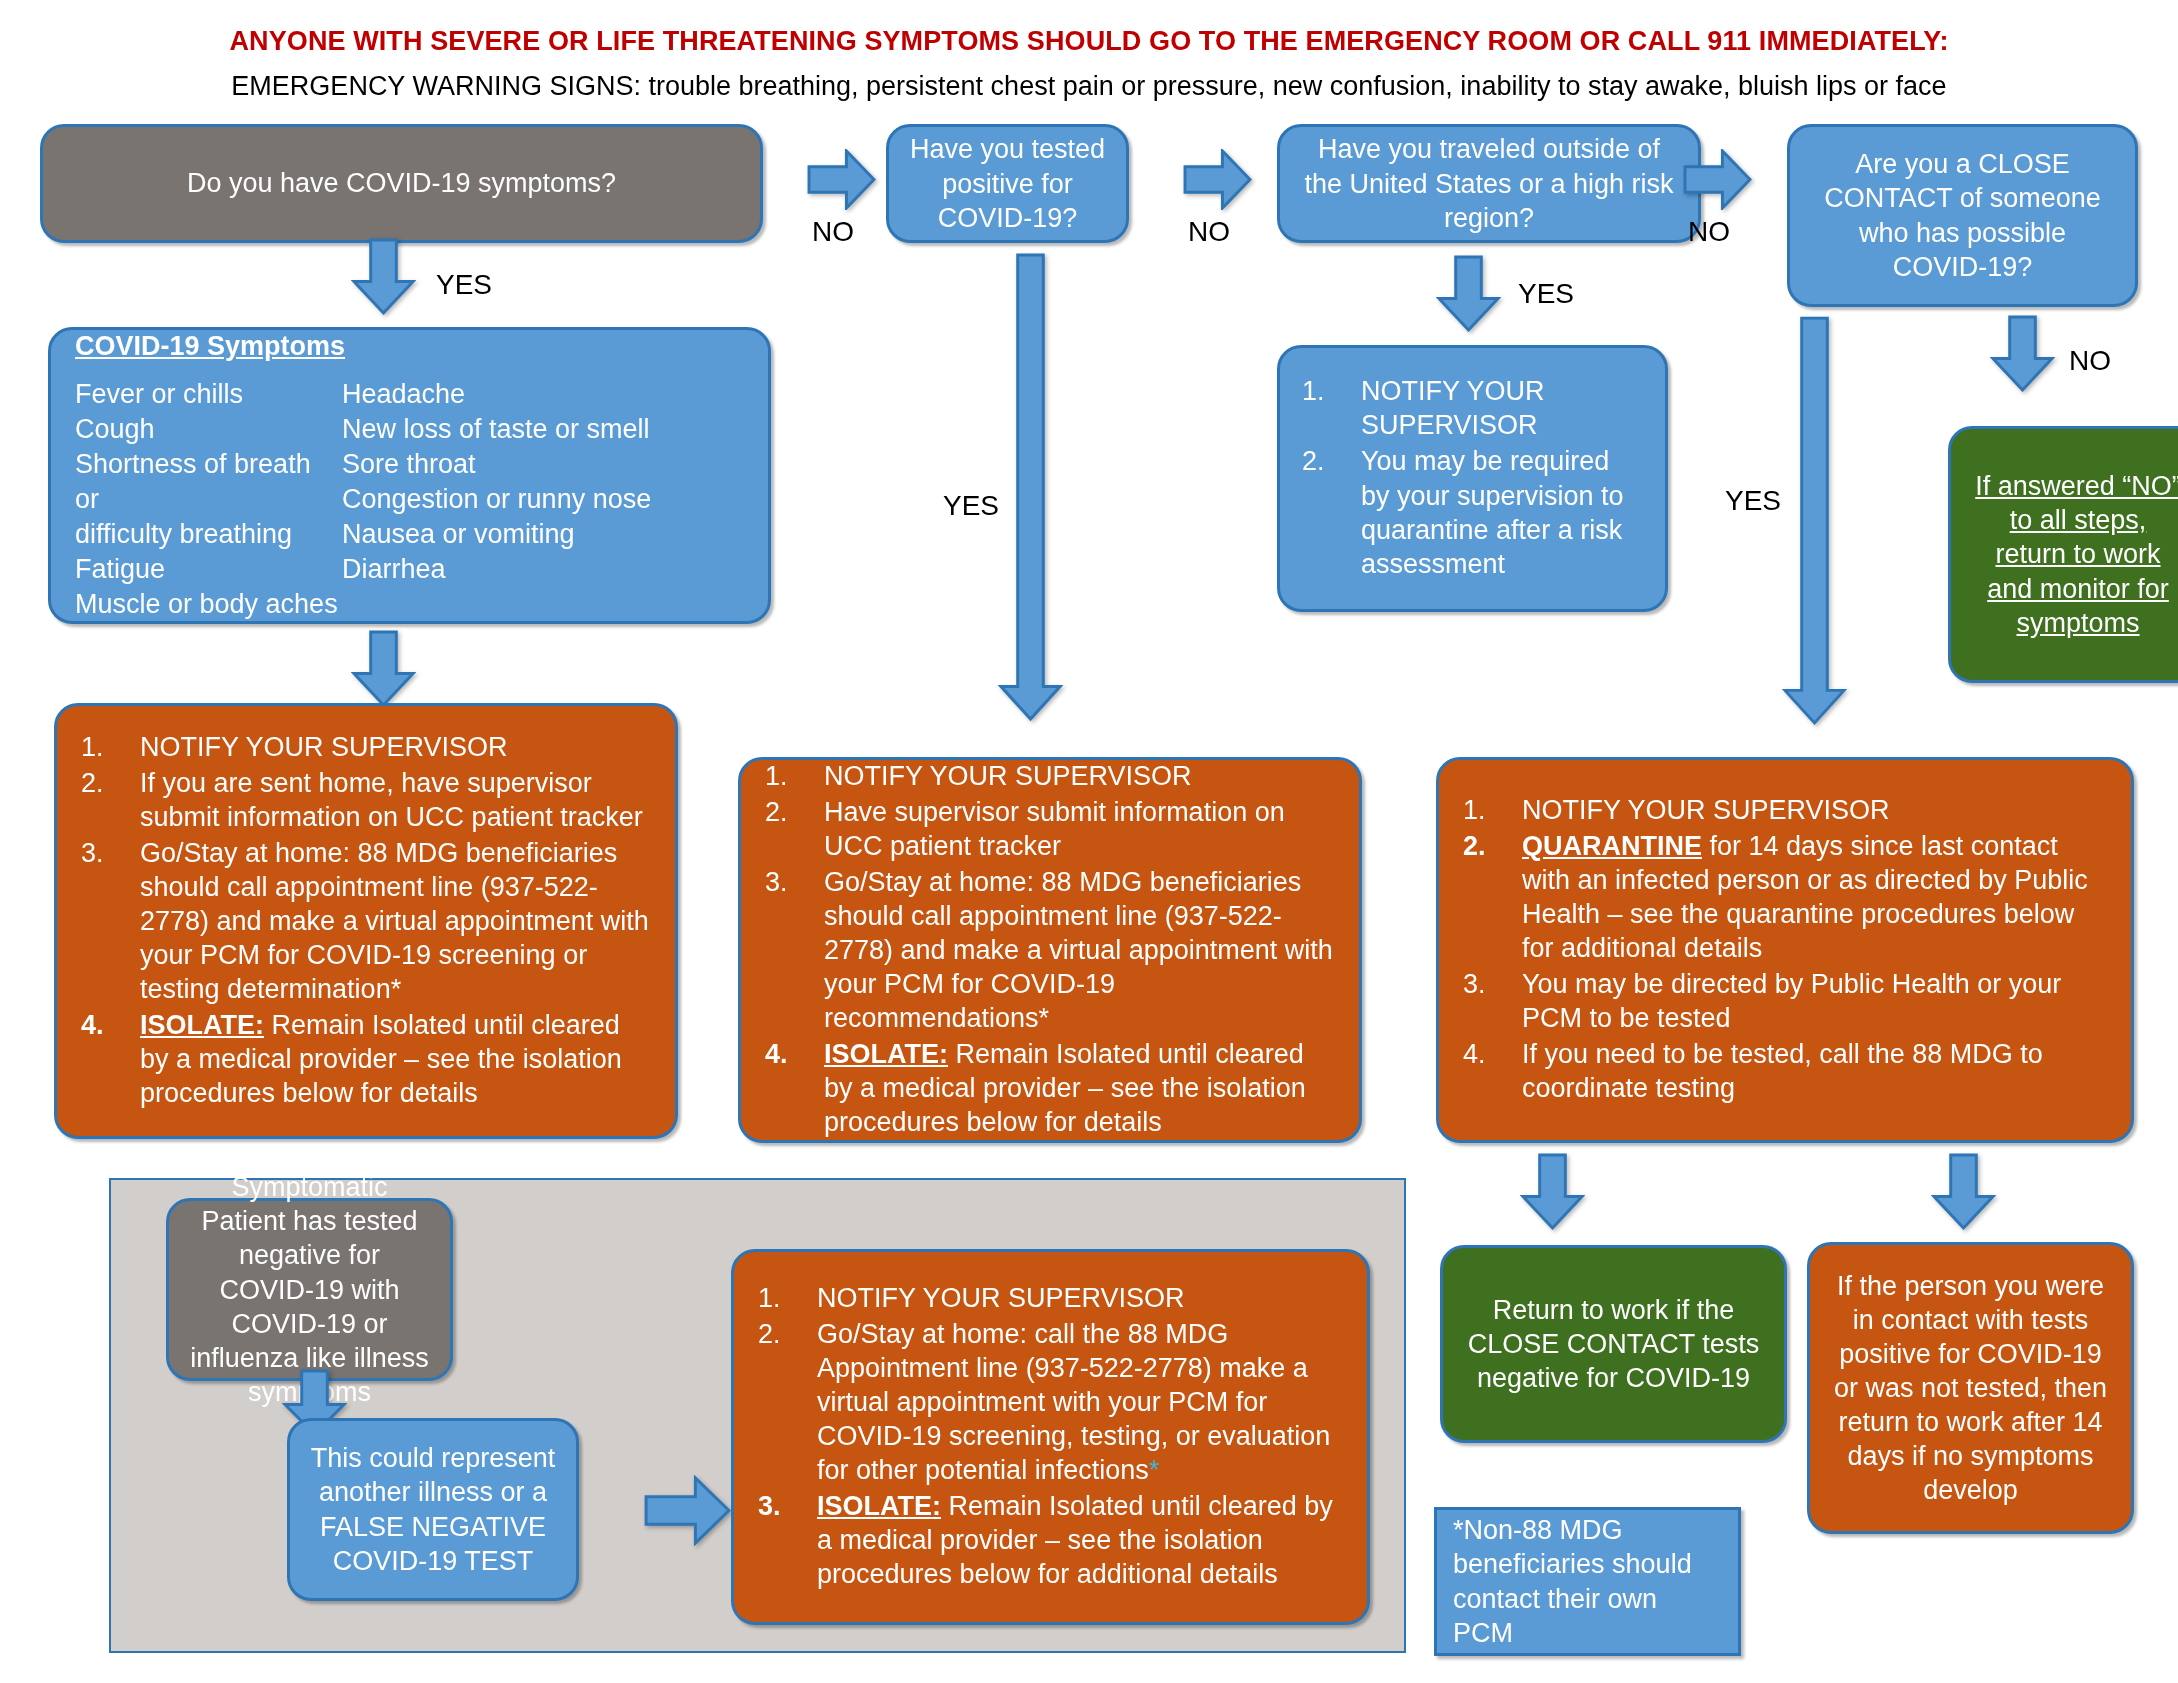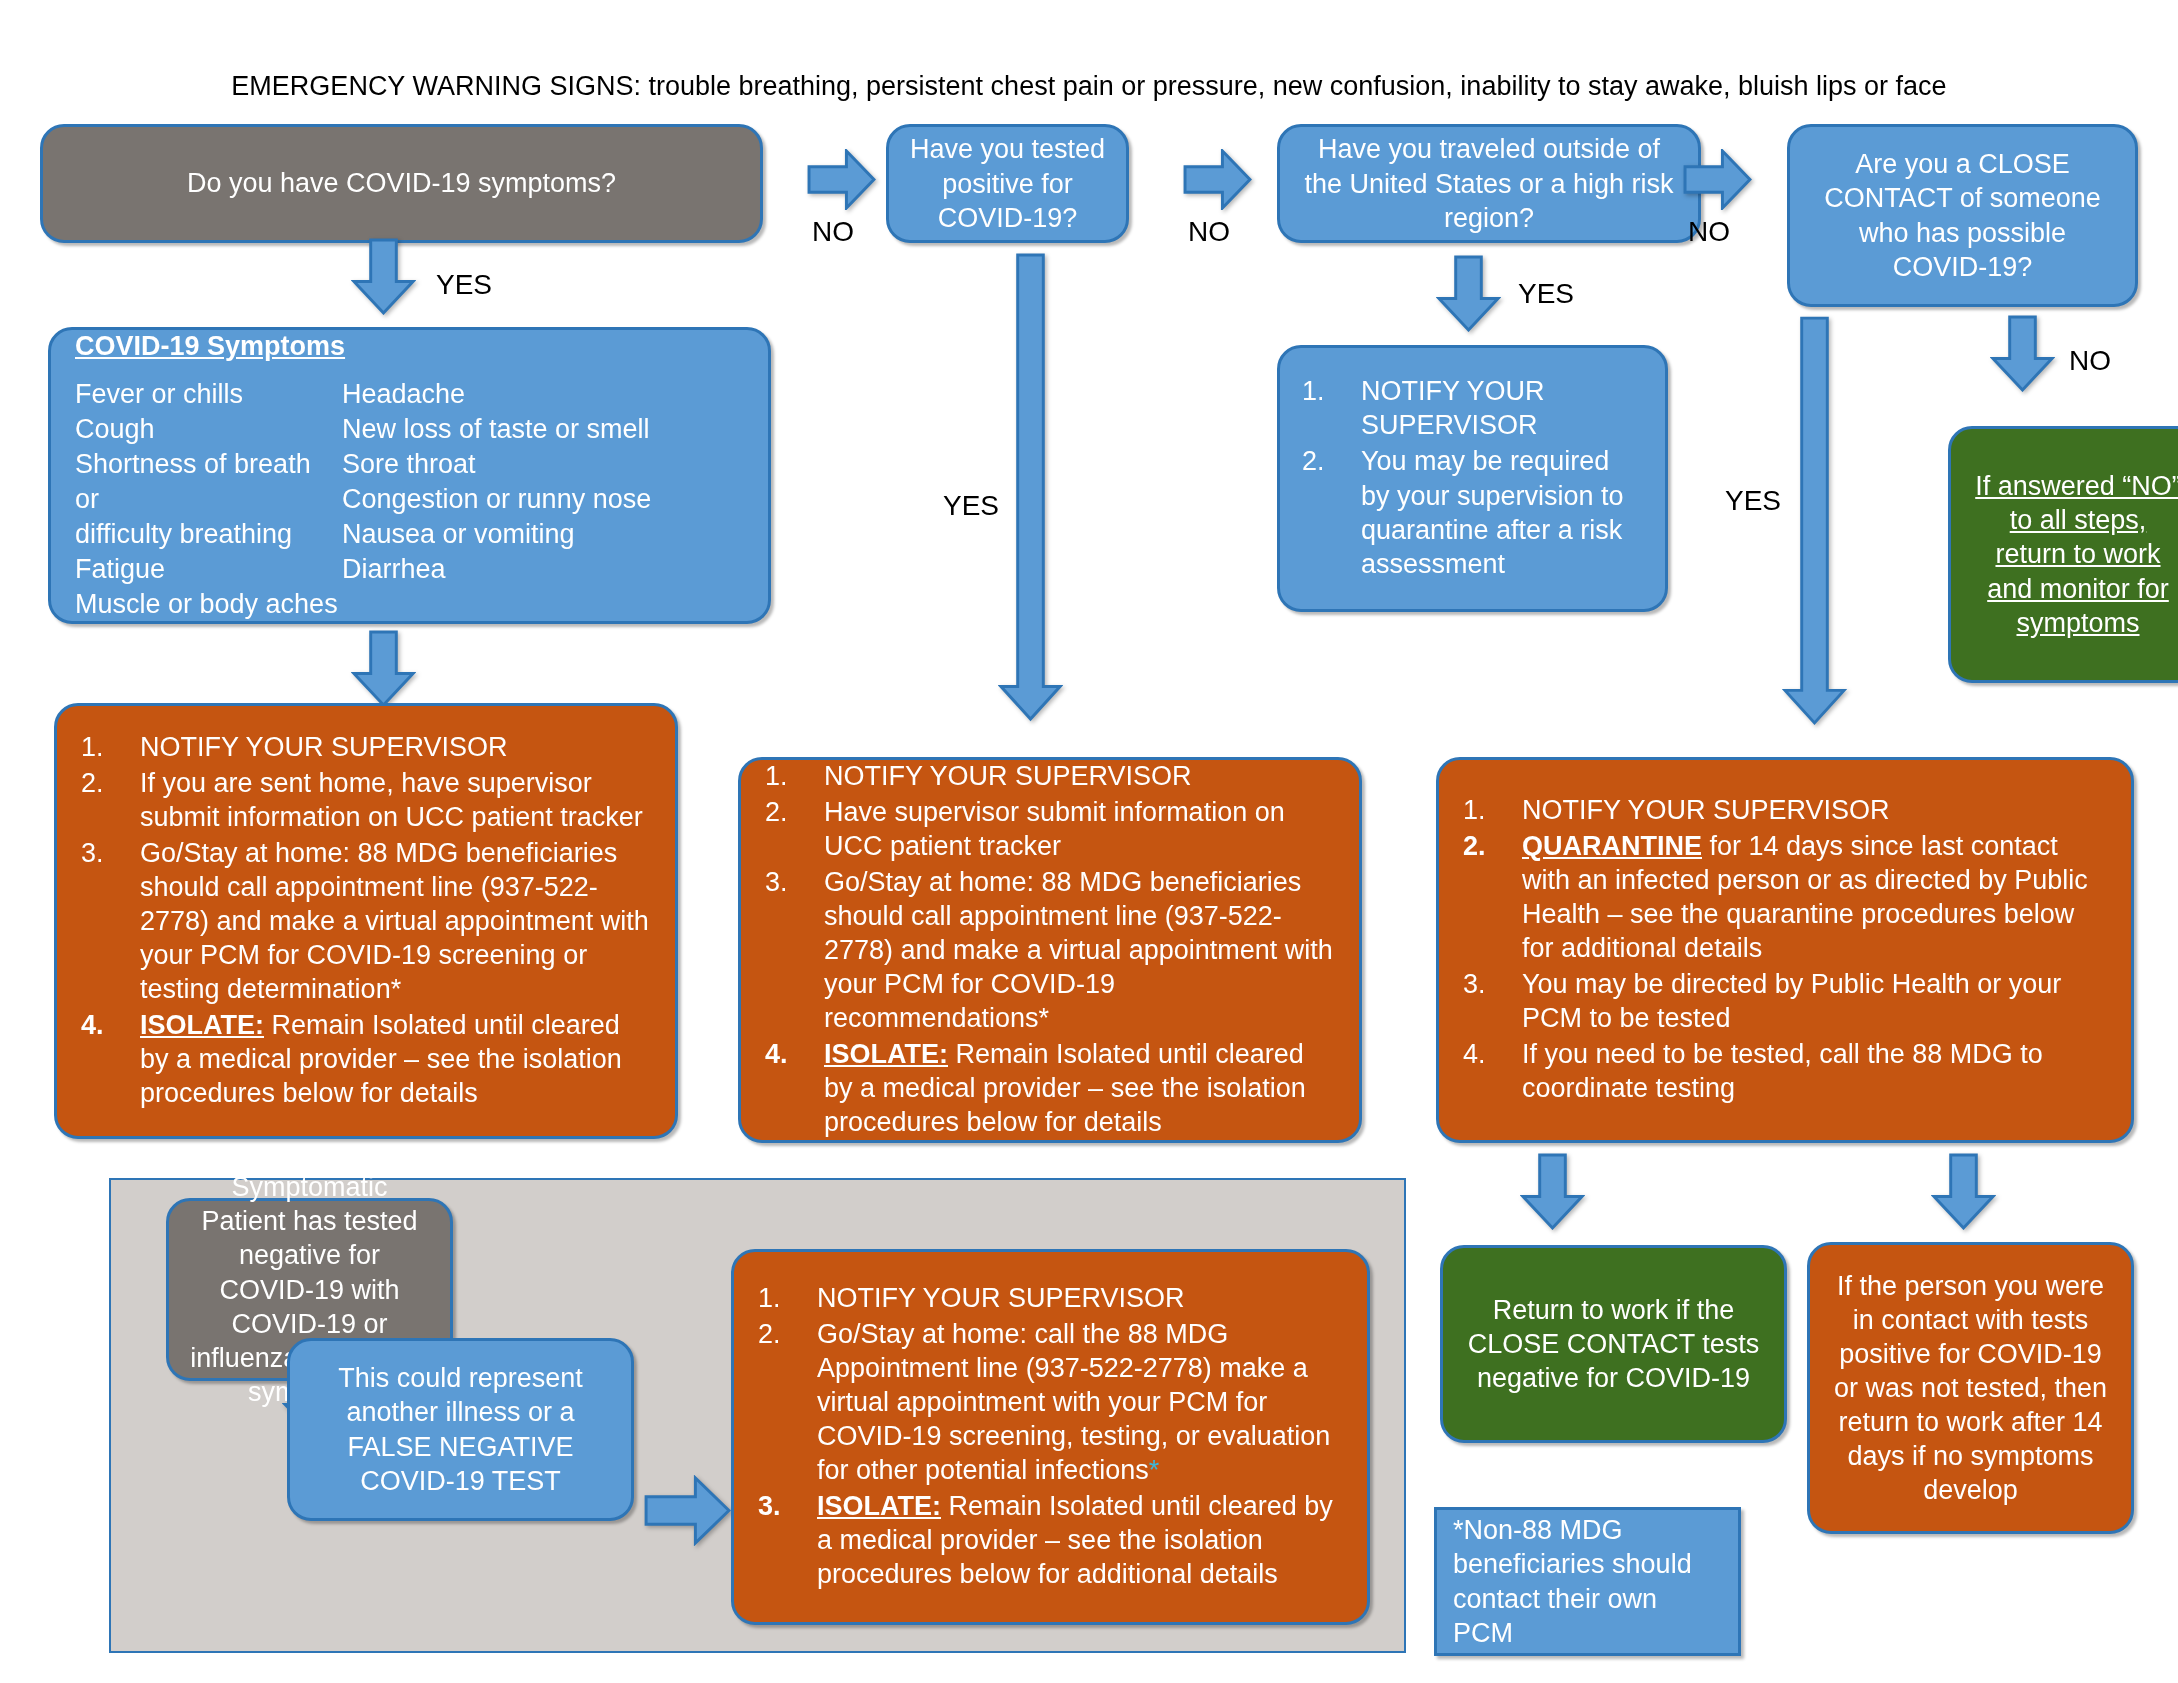--- a/index.html
+++ b/index.html
@@ -128,20 +128,21 @@
     background: #D2CECB;
     border: 2px solid #2E75B6;
     box-sizing: border-box;
   }
 </style>
 </head>
 <body>
 
 <div id="canvas">
 
+  <div class="hdr" id="hdr-warning">ANYONE WITH SEVERE OR LIFE THREATENING SYMPTOMS SHOULD GO TO THE EMERGENCY ROOM OR CALL 911 IMMEDIATELY:</div>
   <div class="hdr" id="hdr-signs">EMERGENCY WARNING SIGNS: trouble breathing, persistent chest pain or pressure, new confusion, inability to stay awake, bluish lips or face</div>
 
   <div id="grey-panel" style="left:109px; top:1178px; width:1297px; height:475px;"></div>
 
   <div class="node gray center" style="left:40px; top:124px; width:723px; height:119px;">
     <div>Do you have COVID-19 symptoms?</div>
   </div>
 
   <div class="node blue center" style="left:886px; top:124px; width:243px; height:119px;">
     <div>Have you tested positive for COVID-19?</div>
@@ -303,21 +304,21 @@
   <div class="node gray center" style="left:166px; top:1198px; width:287px; height:183px;">
     <div>Symptomatic Patient has tested negative for COVID-19 with COVID-19 or influenza like illness symptoms</div>
   </div>
 
   <div class="arrow" style="left:282px; top:1369px;">
     <svg width="65" height="67" viewBox="0 0 66 68">
       <polygon points="20,2 46,2 46,36 63,36 33,66 3,36 20,36" fill="#5B9BD5" stroke="#2E75B6" stroke-width="3"></polygon>
     </svg>
   </div>
 
-  <div class="node blue center" style="left:287px; top:1338px; width:347px; height:183px;align-items:flex-end;">
+  <div class="node blue center" style="left:287px; top:1418px; width:292px; height:183px;align-items:flex-end;">
     <div>This could represent another illness or a FALSE NEGATIVE COVID-19 TEST</div>
   </div>
 
   <div class="arrow" style="left:644px; top:1475px;">
     <svg width="87" height="71" viewBox="0 0 88 72">
       <polygon points="2,22 52,22 52,3 86,36 52,69 52,50 2,50" fill="#5B9BD5" stroke="#2E75B6" stroke-width="3"></polygon>
     </svg>
   </div>
 
   <div class="node orange" style="left:731px; top:1249px; width:639px; height:376px; padding:22px 22px;">

